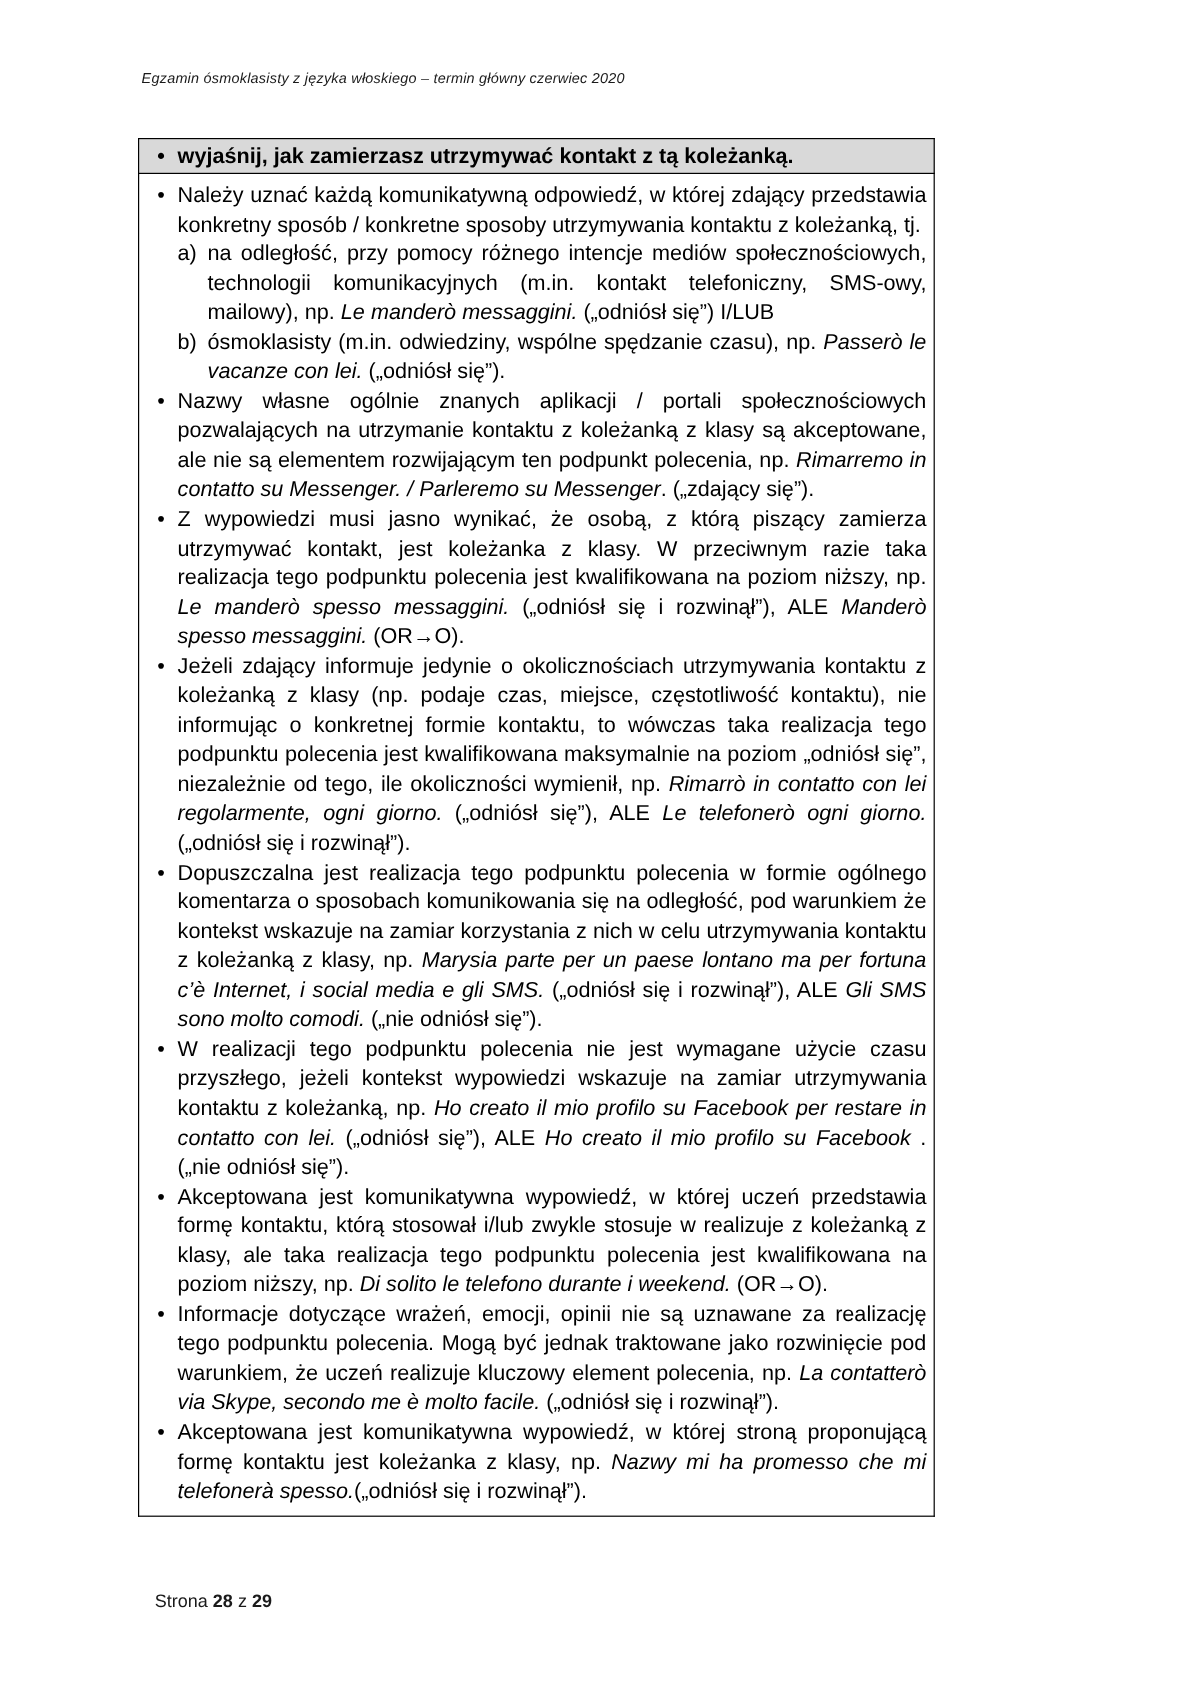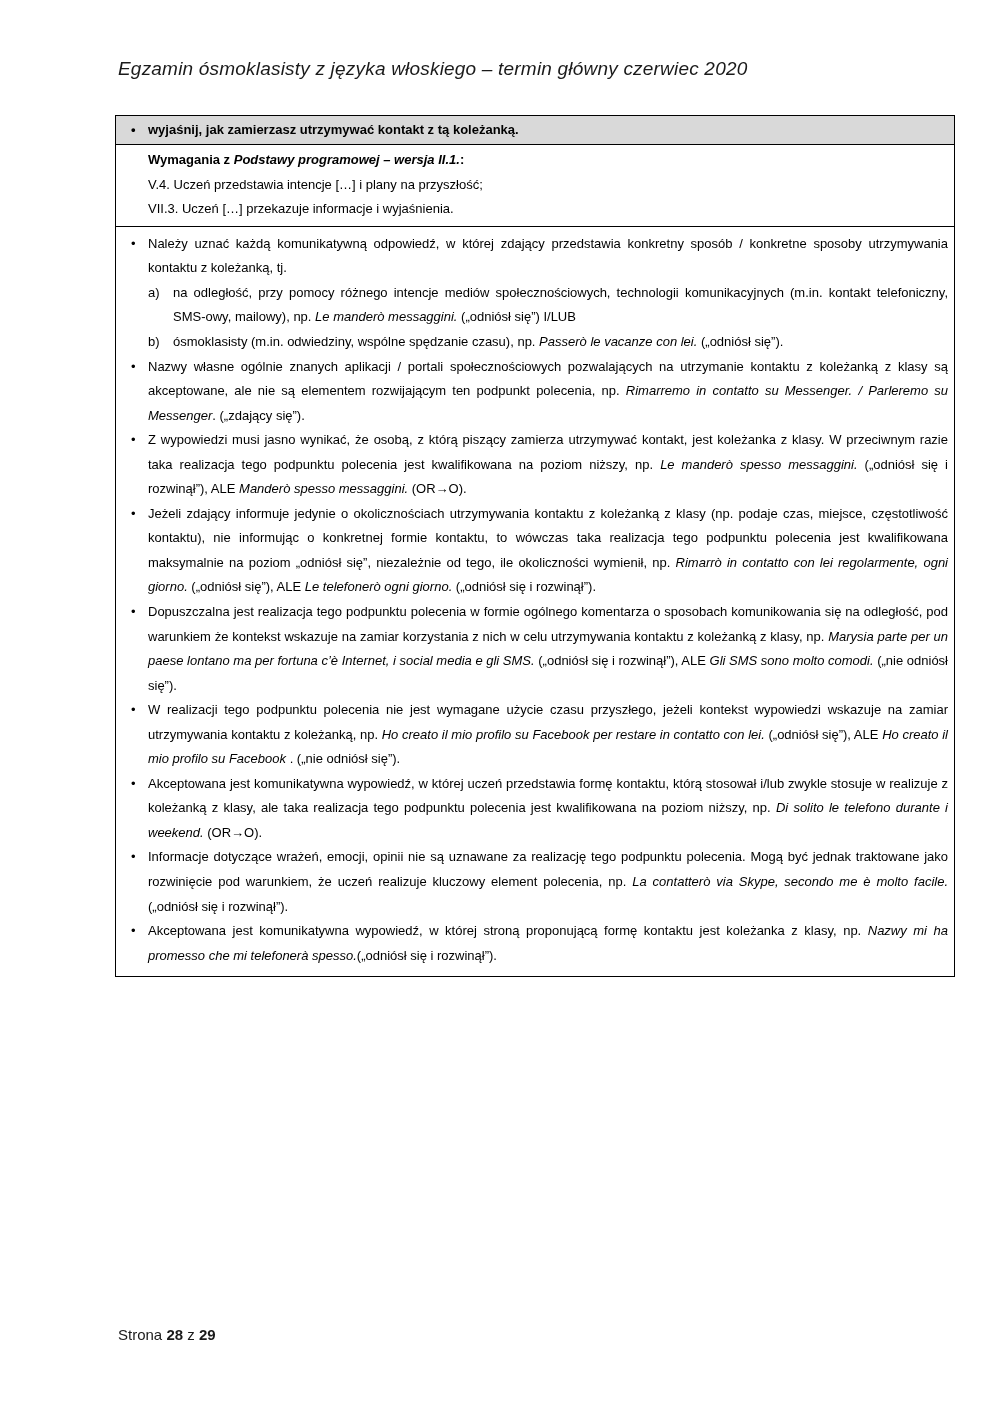--- a/index.html
+++ b/index.html
@@ -3,26 +3,26 @@
 <meta charset="utf-8">
 <style>
   html,body{margin:0;padding:0;}
   body{
     width:993px;height:1404px;position:relative;background:#ffffff;color:#000000;
     font-family:"Liberation Sans","DejaVu Sans",sans-serif;
     -webkit-font-smoothing:antialiased;
   }
   .doc-header{
     position:absolute;left:118px;top:58px;
-    font-size:19px;font-style:italic;color:#1a1a1a;letter-spacing:0.2px;
+    font-size:12px;font-style:italic;color:#1a1a1a;letter-spacing:0.2px;
   }
   .rubric-table{
-    position:absolute;left:115px;top:115px;width:840px;
+    position:absolute;left:115px;top:115px;width:664px;
     border-collapse:collapse;table-layout:fixed;
-    font-size:13px;
+    font-size:18px;
     border-radius:23px;
   }
   .rubric-table,.rubric-table td{border:1.5px solid #000;}
   .task-cell{
     background:#d9d9d9;height:25px;
     padding:1px 8px 2px 15px;vertical-align:middle;
     font-weight:bold;line-height:24px;white-space:nowrap;
   }
   .task-bullet{display:inline-block;width:17px;}
   .req-cell{
@@ -34,40 +34,33 @@
     line-height:24.55px;text-align:justify;
   }
   .g-item{position:relative;padding-left:20px;}
   .g-bullet{position:absolute;left:3px;top:0;}
   .g-text{text-align:justify;}
   .g-sub{position:relative;padding-left:25px;text-align:justify;}
   .g-marker{position:absolute;left:0;top:0;}
   .it{font-style:italic;}
   .bd{font-weight:bold;}
   .doc-footer{
-    position:absolute;left:118px;top:1326px;font-size:15px;color:#1a1a1a;
+    position:absolute;left:129px;top:1326px;font-size:15px;color:#1a1a1a;
   }
 </style>
 </head>
 <body>
 
 <div class="doc-header">Egzamin ósmoklasisty z języka włoskiego – termin główny czerwiec 2020</div>
 
 <table class="rubric-table">
   <tbody>
       <tr>
     <td class="task-cell">
       <span class="task-bullet">•</span><span class="task-text">wyjaśnij, jak zamierzasz utrzymywać kontakt z tą koleżanką.</span>
-    </td>
-  </tr>
-  <tr>
-    <td class="req-cell">
-      <div class="req-title"><span class="bd">Wymagania z </span><span class="it bd">Podstawy programowej – wersja II.1.</span><span class="bd">:</span></div>
-      <div class="req-line">V.4. Uczeń przedstawia intencje […] i plany na przyszłość;</div>
-      <div class="req-line">VII.3. Uczeń […] przekazuje informacje i wyjaśnienia.</div>
     </td>
   </tr>
   <tr>
     <td class="body-cell">
       <div>
             <div class="g-item">
               <span class="g-bullet">•</span>
               <div class="g-text"><span class="">Należy uznać każdą komunikatywną odpowiedź, w której zdający przedstawia konkretny sposób / konkretne sposoby utrzymywania kontaktu z koleżanką, tj.</span></div>
               <div class="g-sub">
                 <span class="g-marker">a)</span>

